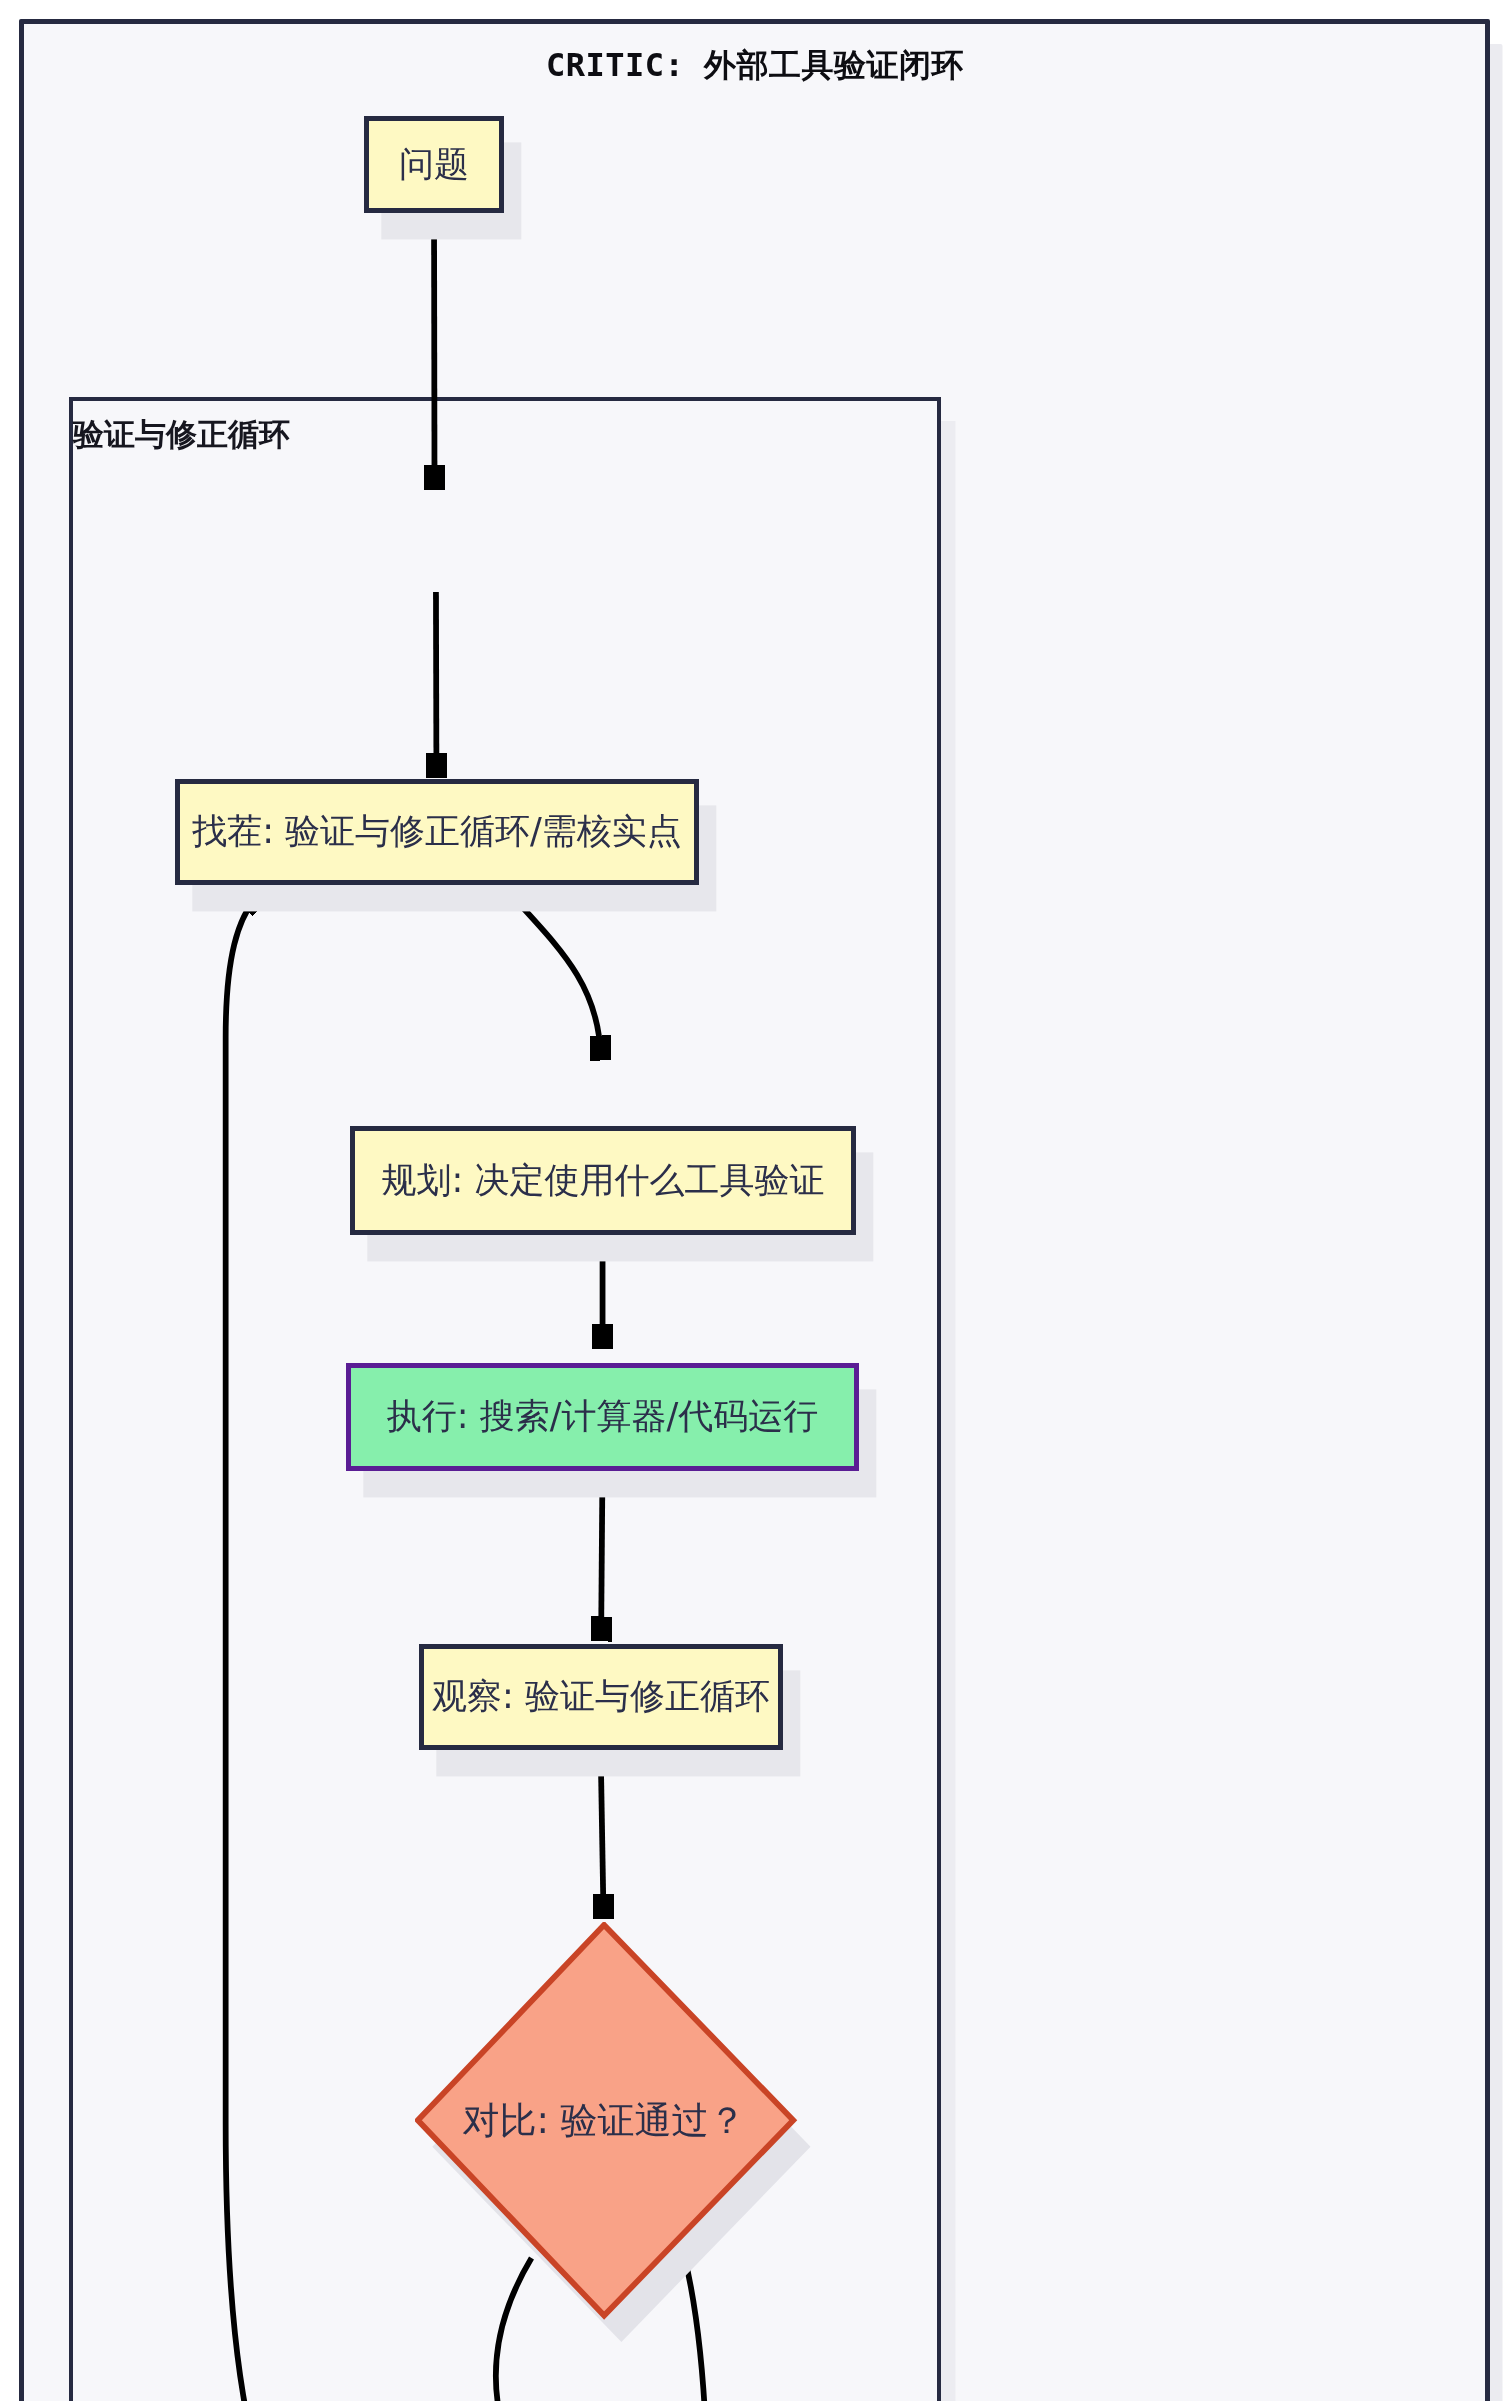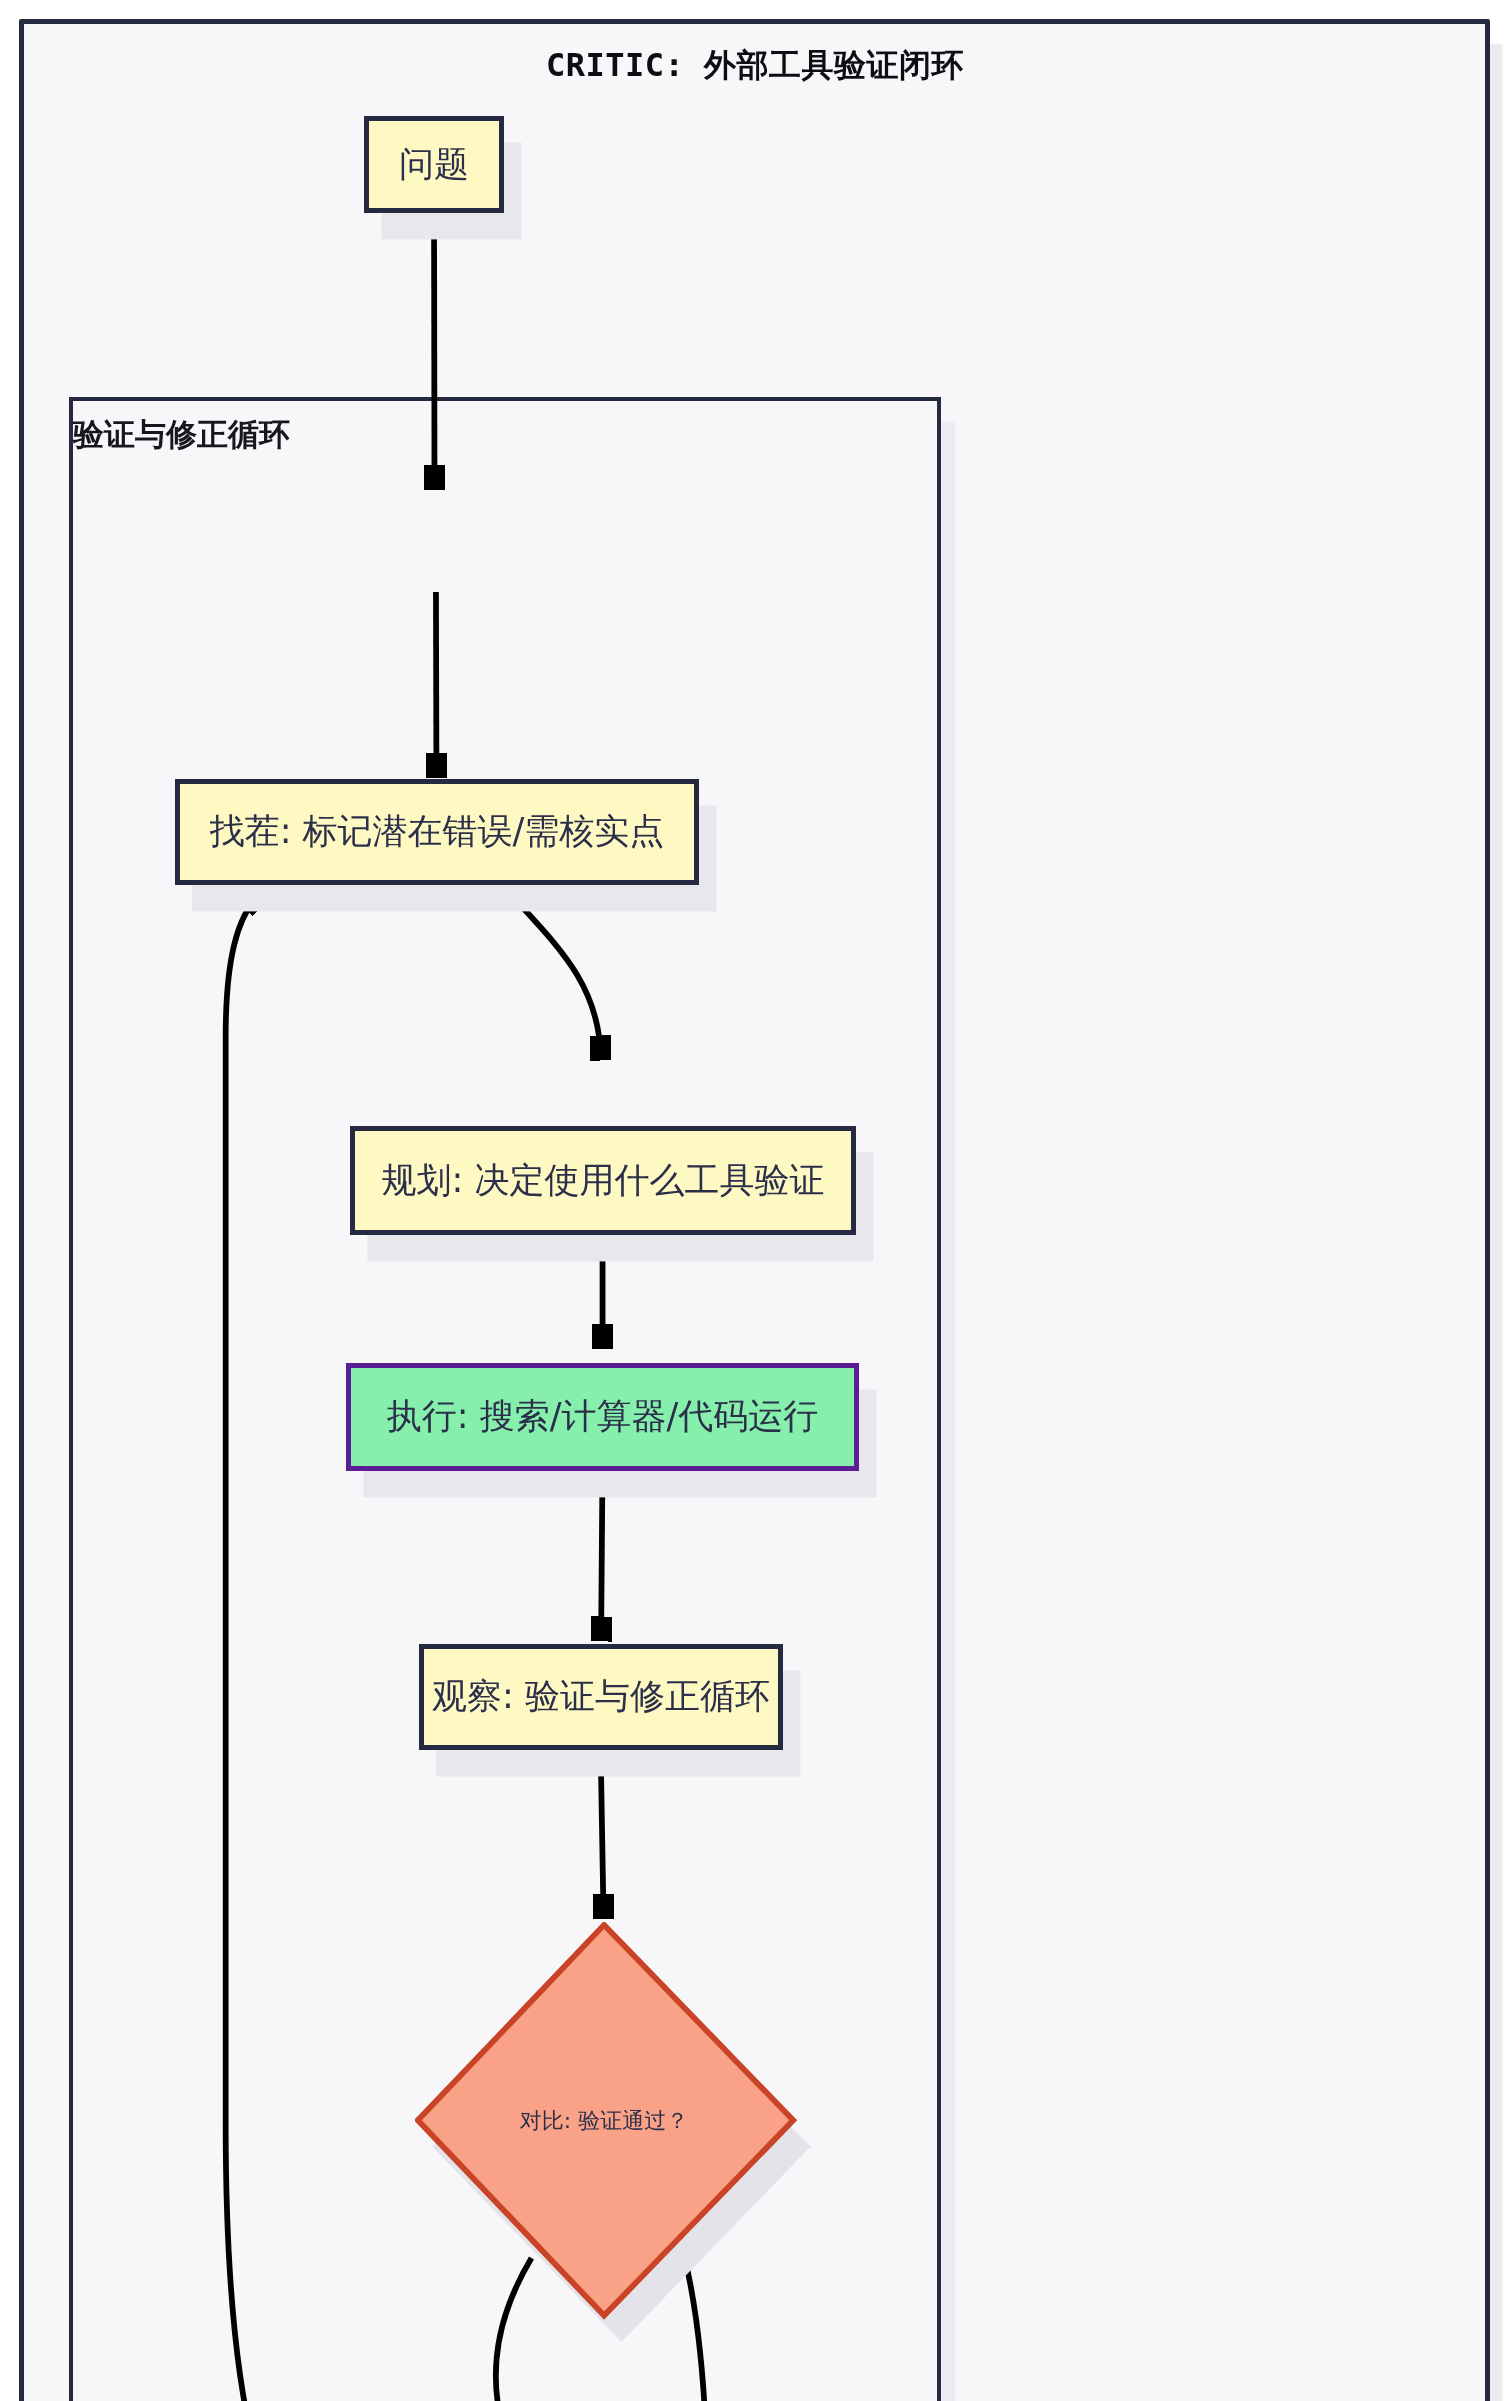--- a/index.html
+++ b/index.html
@@ -36,21 +36,21 @@
     position:absolute;display:flex;align-items:center;justify-content:center;
     background:#fef9c3;border:5.8px solid #262a41;box-sizing:border-box;
     box-shadow:17.3px 26.4px 0 #e7e7ec;z-index:5;text-align:center;
   }
   .node .lbl{font-size:35px;line-height:1.25;color:#2b2f4a;padding:0 14.4px;white-space:nowrap;}
   .node.purple{background:#86efac;border-color:#5a1d94;margin-top:12px;}
   
   .diamond-wrap{position:absolute;left:415px;top:1922px;width:408px;height:432px;z-index:5;}
   .diamond-wrap .dlbl{
     position:absolute;left:0;top:0;width:378px;height:397px;display:flex;
-    align-items:center;justify-content:center;font-size:22px;color:#2b2f4a;white-space:nowrap;
+    align-items:center;justify-content:center;font-size:37px;color:#2b2f4a;white-space:nowrap;
   }
 </style>
 </head>
 <body>
 
 <div id="canvas">
 
   <div class="frame"></div>
 
   <div class="diagram-title">CRITIC: 外部工具验证闭环</div>
@@ -75,21 +75,21 @@
     <path marker-end="url(#arrow)" d="M1421,4680 C1452,4800 1464,4930 1470,5058 C1562,5185 1952,5212 2160,5282"></path>
     <path marker-end="url(#arrow)" d="M606,5302 C505,5130 470,4820 470,4420 L470,2160 C470,1995 494,1908 541,1860"></path>
   </svg>
 
   <div class="node" style="left:364px;top:116px;width:140px;height:97px;">
     <span class="lbl">问题</span>
   </div>
 
 
   <div class="node" style="left:175px;top:779px;width:524px;height:106px;">
-    <span class="lbl">找茬: 标记潜在错误/需核实点</span>
+    <span class="lbl">找茬: 验证与修正循环/需核实点</span>
   </div>
 
   <div class="node" style="left:350px;top:1126px;width:506px;height:109px;">
     <span class="lbl">规划: 决定使用什么工具验证</span>
   </div>
 
   <div class="node purple" style="left:346px;top:1351px;width:513px;height:108px;">
     <span class="lbl">执行: 搜索/计算器/代码运行</span>
   </div>
 

